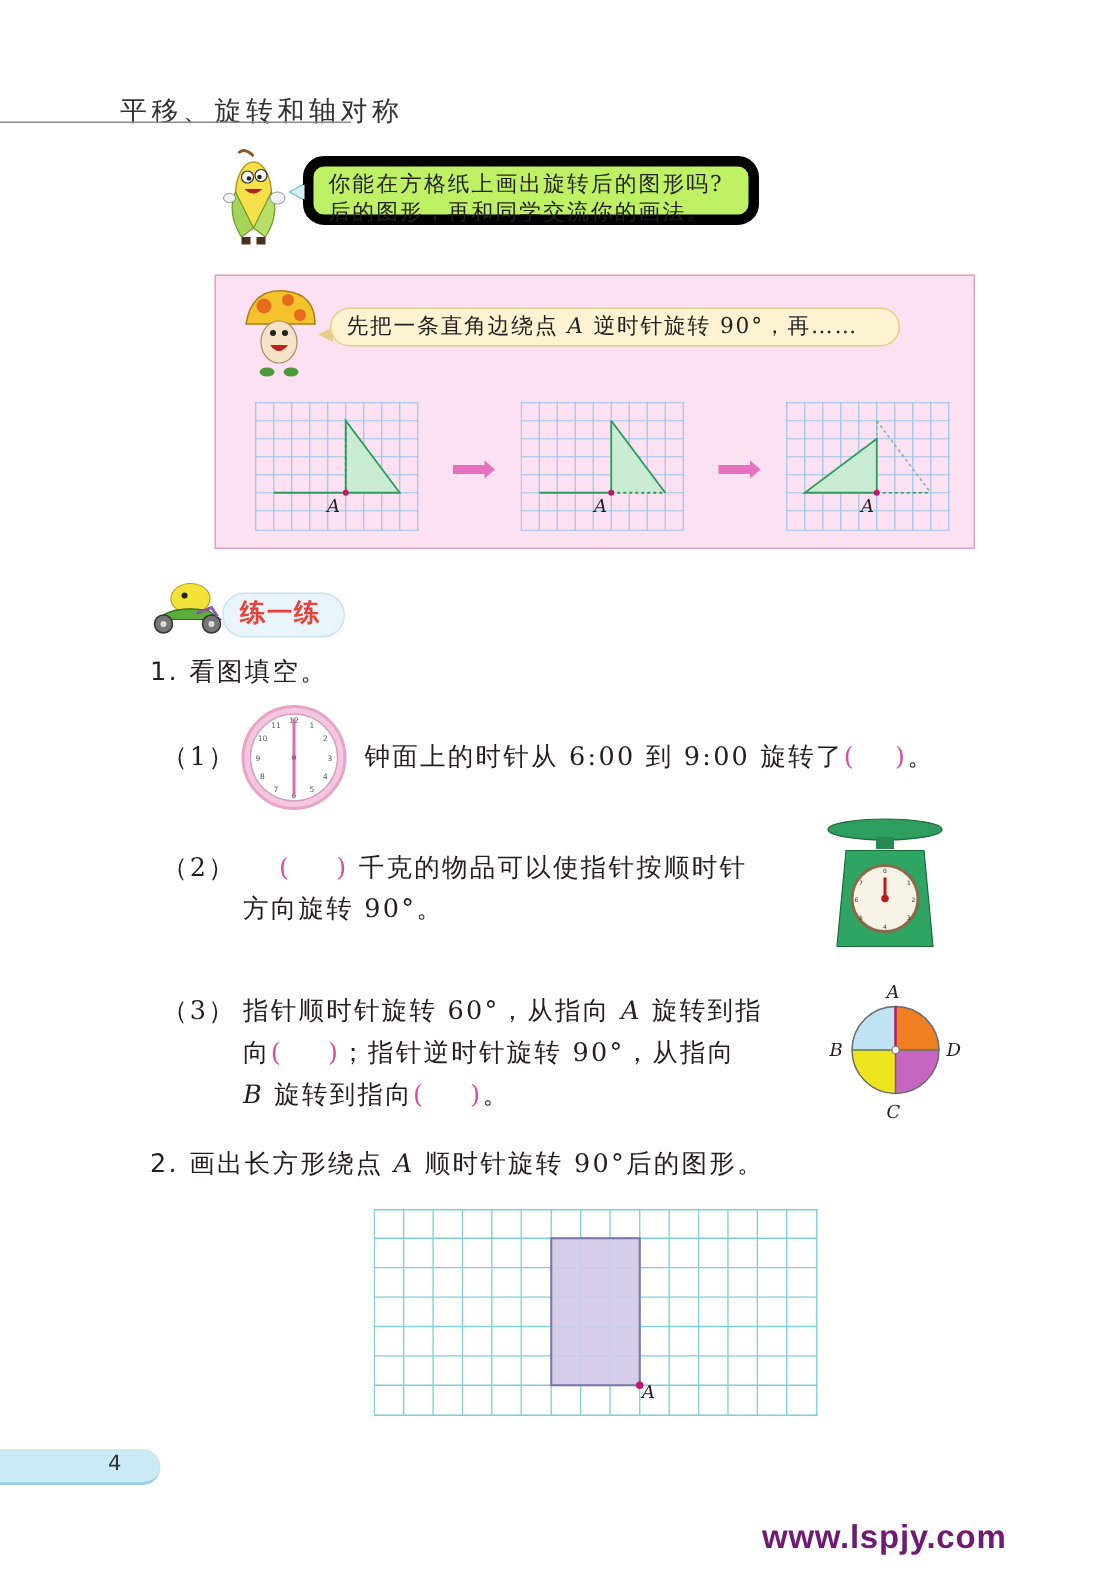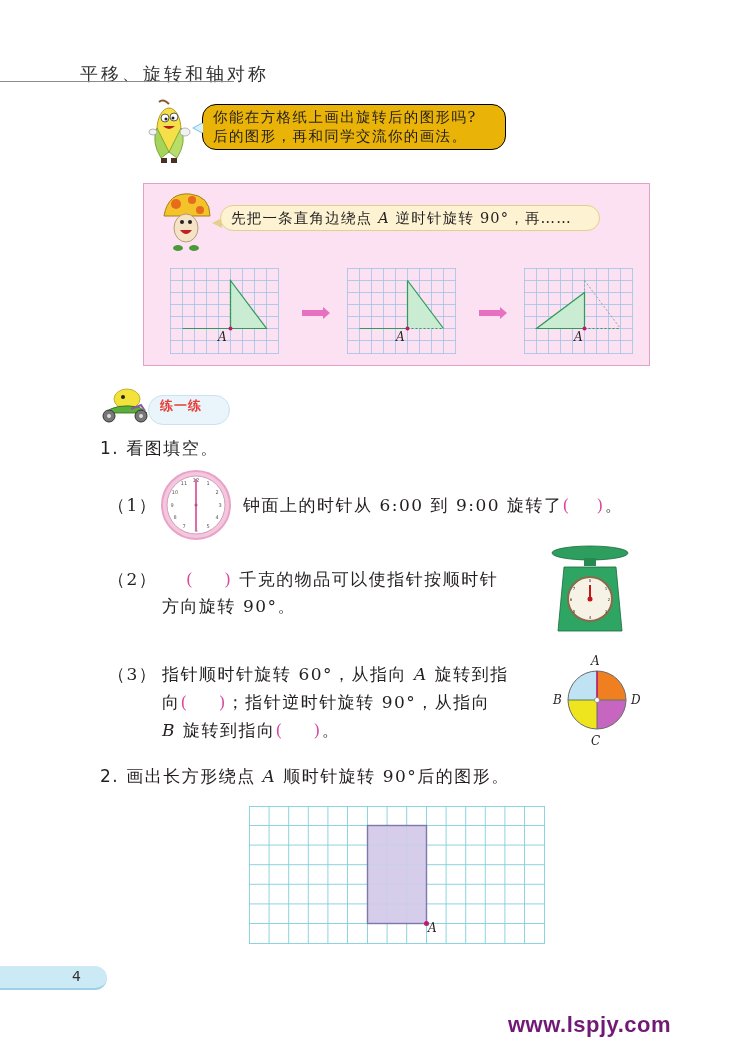--- a/index.html
+++ b/index.html
@@ -5,38 +5,38 @@
   * { box-sizing: border-box; margin: 0; padding: 0; }
   html, body { width: 740px; height: 1047px; background: #ffffff; overflow: hidden; }
   body { position: relative; font-family: "DejaVu Serif", "Liberation Serif", serif; color: #231f20; }
   .abs { position: absolute; }
 
   
   .header-rule { left: 0; top: 81px; width: 234px; height: 1px; background: #8a8a8a; }
   .header-title { left: 80px; top: 62px; font-size: 18px; letter-spacing: 3px; color: #333; }
 
   
-  .bubble1 { left: 202px; top: 104px; width: 304px; height: 46px; background: #eab308; border: 1px solid #000000; border-radius: 14px; padding: 3px 10px; font-size: 14.5px; line-height: 19px; letter-spacing: 1.4px; }
+  .bubble1 { left: 202px; top: 104px; width: 304px; height: 46px; background: #bef264; border: 7px solid #000000; border-radius: 14px; padding: 3px 10px; font-size: 14.5px; line-height: 19px; letter-spacing: 1.4px; }
   .bubble1-tail { left: 192px; top: 122px; width: 0; height: 0; border-top: 6px solid transparent; border-bottom: 6px solid transparent; border-right: 11px solid #7fc6e4; }
   .bubble1-tail-in { left: 194px; top: 123px; width: 0; height: 0; border-top: 5px solid transparent; border-bottom: 5px solid transparent; border-right: 9px solid #d9f1fb; }
 
   
   .pink-box { left: 143px; top: 183px; width: 507px; height: 183px; background: #fbe1f1; border: 1px solid #e2a2c8; }
   .bubble2 { left: 220px; top: 205px; width: 380px; height: 26px; background: #fdf3d2; border: 1px solid #e5cf8c; border-radius: 13px; padding: 2px 10px; font-size: 14.5px; line-height: 21px; letter-spacing: 1.2px; }
   .bubble2-tail { left: 212px; top: 218px; width: 0; height: 0; border-top: 5px solid transparent; border-bottom: 5px solid transparent; border-right: 10px solid #e5cf8c; }
 
   .ital { font-style: italic; font-family: "DejaVu Serif", "Liberation Serif", serif; }
   .sans-num { font-family: "DejaVu Sans", "Liberation Sans", sans-serif; }
 
   .arrow-pink { width: 22px; height: 6px; background: #e870c0; }
   .arrow-pink::after { content: ""; position: absolute; right: -6px; top: -3px; border-top: 6px solid transparent; border-bottom: 6px solid transparent; border-left: 7px solid #e870c0; }
 
   
   .practice-badge { left: 148px; top: 395px; width: 82px; height: 30px; background: #e9f5fb; border-radius: 15px; border: 1px solid #c9e3f0; }
-  .practice-label { left: 160px; top: 397px; font-size: 13px; font-weight: bold; color: #e8403a; letter-spacing: 1px; font-family: "DejaVu Sans", "Liberation Sans", sans-serif; }
+  .practice-label { left: 160px; top: 397px; font-size: 17px; font-weight: bold; color: #e8403a; letter-spacing: 1px; font-family: "DejaVu Sans", "Liberation Sans", sans-serif; }
 
   .q-text { font-size: 17px; letter-spacing: 1.5px; line-height: 24px; }
   .paren { color: #d84ba2; }
 
   
   .page-tab { left: 0; top: 966px; width: 107px; height: 24px; background: #cbeaf6; border-radius: 0 12px 12px 0; border-bottom: 2px solid #9ed0e6; }
   .page-num { left: 72px; top: 968px; font-size: 14px; font-family: "DejaVu Sans", "Liberation Sans", sans-serif; color: #333; }
 
   .watermark { left: 508px; top: 1012px; font-size: 22px; font-weight: bold; color: #701a75; font-family: "Liberation Sans", sans-serif; letter-spacing: 0.5px; }
 </style>

